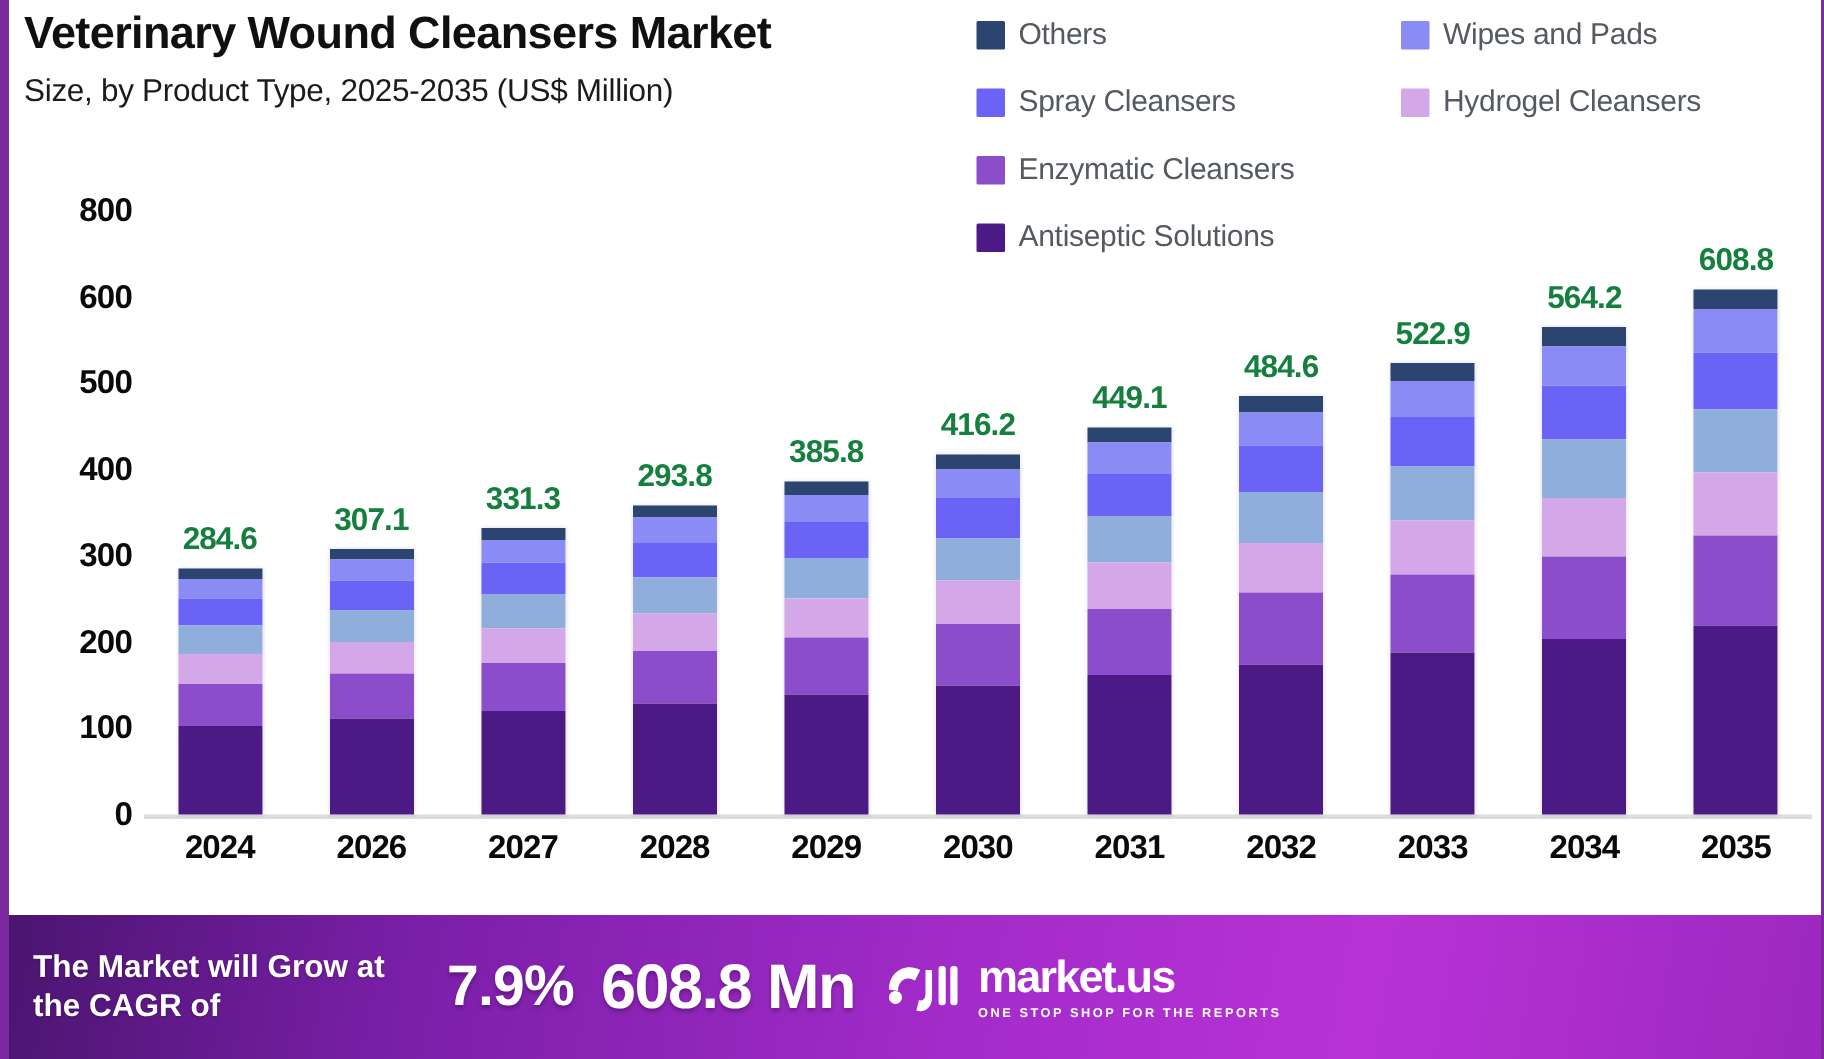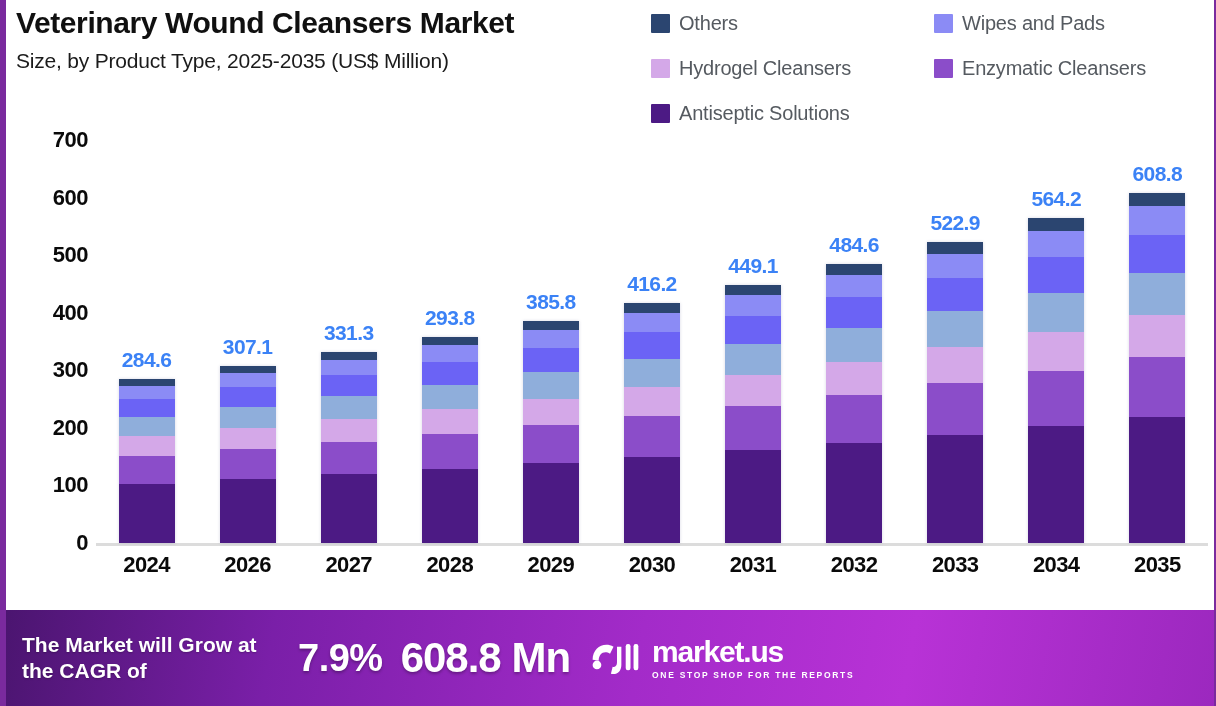--- a/index.html
+++ b/index.html
@@ -66,21 +66,21 @@
   #bars {
     position:absolute; left:90px; top:0; width:1112px; height:403px;
     display:flex; align-items:flex-end; justify-content:space-around;
   }
   .bar-group {
     position:relative; display:flex; flex-direction:column;
     align-items:center; justify-content:flex-end;
     height:100%; width:88px;
   }
   .bar-value {
-    font-size:21px; font-weight:700; color:#3b82f6;
+    font-size:21px; font-weight:700; color:#15803d;
     margin-bottom:7px; letter-spacing:-0.6px; white-space:nowrap;
   }
   .bar-stack {
     width:56px; display:flex; flex-direction:column;
     box-shadow:0 0 3px rgba(120,120,160,.28);
   }
   .seg { width:100%; }
 
   #xaxis {
     position:absolute; left:90px; top:412px; width:1112px;
@@ -135,20 +135,24 @@
   </div>
 
   <div id="legend">
       <div class="legend-item">
         <span class="legend-swatch" style="background: rgb(43, 69, 112);"></span>
         <span class="legend-label">Others</span>
       </div>
       <div class="legend-item">
         <span class="legend-swatch" style="background: rgb(139, 139, 245);"></span>
         <span class="legend-label">Wipes and Pads</span>
+      </div>
+      <div class="legend-item">
+        <span class="legend-swatch" style="background: rgb(107, 99, 245);"></span>
+        <span class="legend-label">Spray Cleansers</span>
       </div>
       <div class="legend-item">
         <span class="legend-swatch" style="background: rgb(212, 168, 232);"></span>
         <span class="legend-label">Hydrogel Cleansers</span>
       </div>
       <div class="legend-item">
         <span class="legend-swatch" style="background: rgb(139, 77, 201);"></span>
         <span class="legend-label">Enzymatic Cleansers</span>
       </div>
       <div class="legend-item full">
@@ -159,21 +163,21 @@
 
   <div id="plot">
     <div id="yaxis">
         <div class="ytick" style="top: 403px;">0</div>
         <div class="ytick" style="top: 345.429px;">100</div>
         <div class="ytick" style="top: 287.857px;">200</div>
         <div class="ytick" style="top: 230.286px;">300</div>
         <div class="ytick" style="top: 172.714px;">400</div>
         <div class="ytick" style="top: 115.143px;">500</div>
         <div class="ytick" style="top: 57.5714px;">600</div>
-        <div class="ytick" style="top: 0px;">700</div>
+        <div class="ytick" style="top: 0px;">800</div>
       </div>
     <div id="baseline"></div>
     <div id="bars">
         <div class="bar-group">
           <div class="bar-value">284.6</div>
           <div class="bar-stack">
             <div class="seg" style="background: rgb(43, 69, 112); height: 6.448px;"></div>
             <div class="seg" style="background: rgb(139, 139, 245); height: 13.1263px;"></div>
             <div class="seg" style="background: rgb(107, 99, 245); height: 18.0199px;"></div>
             <div class="seg" style="background: rgb(143, 174, 219); height: 19.6894px;"></div>

